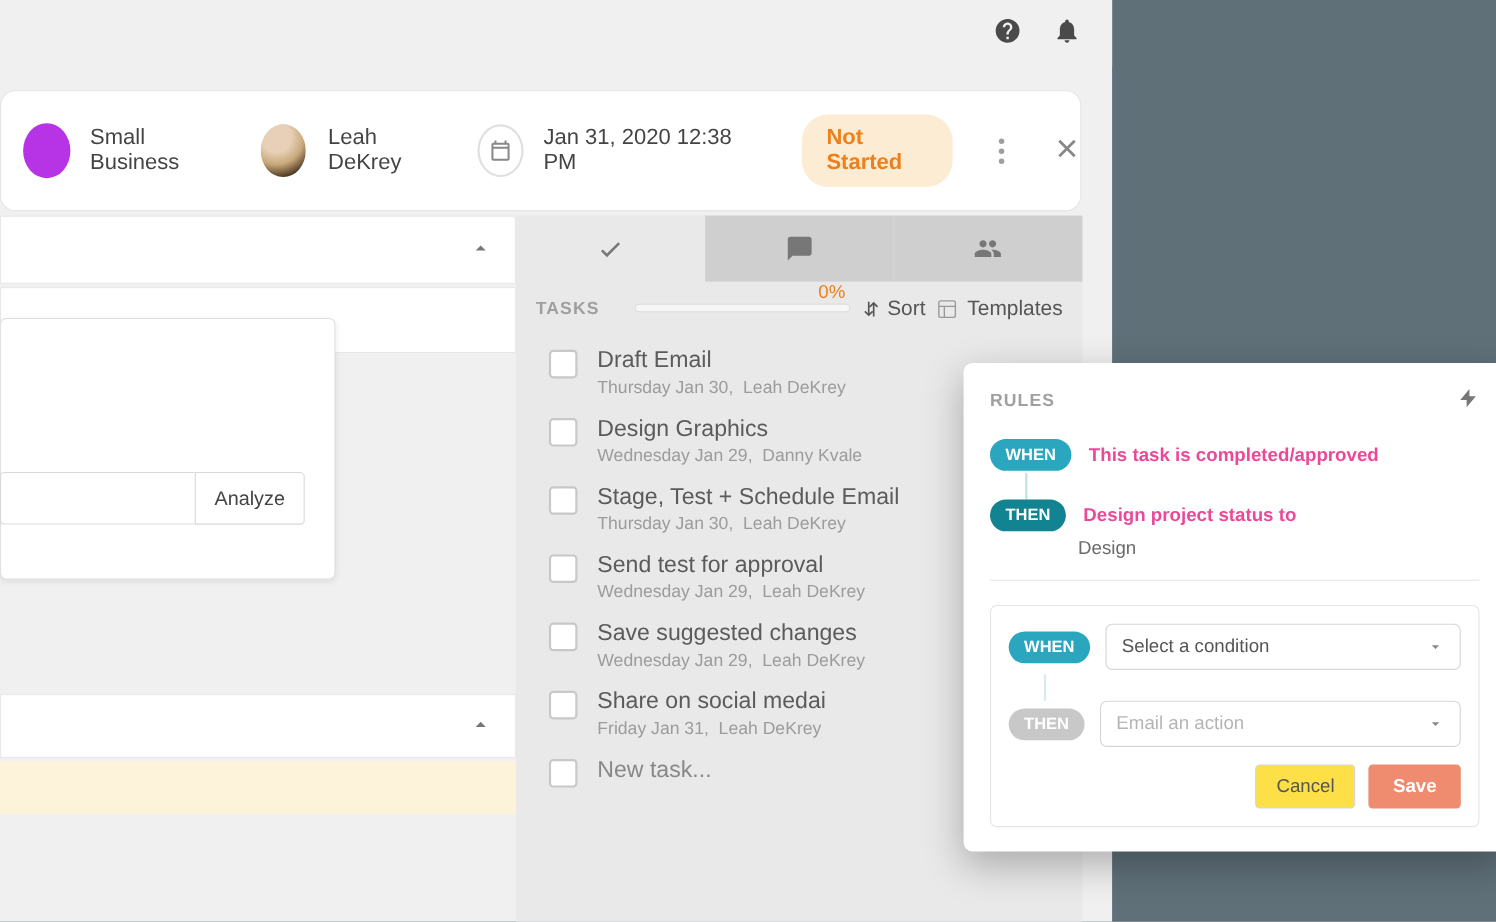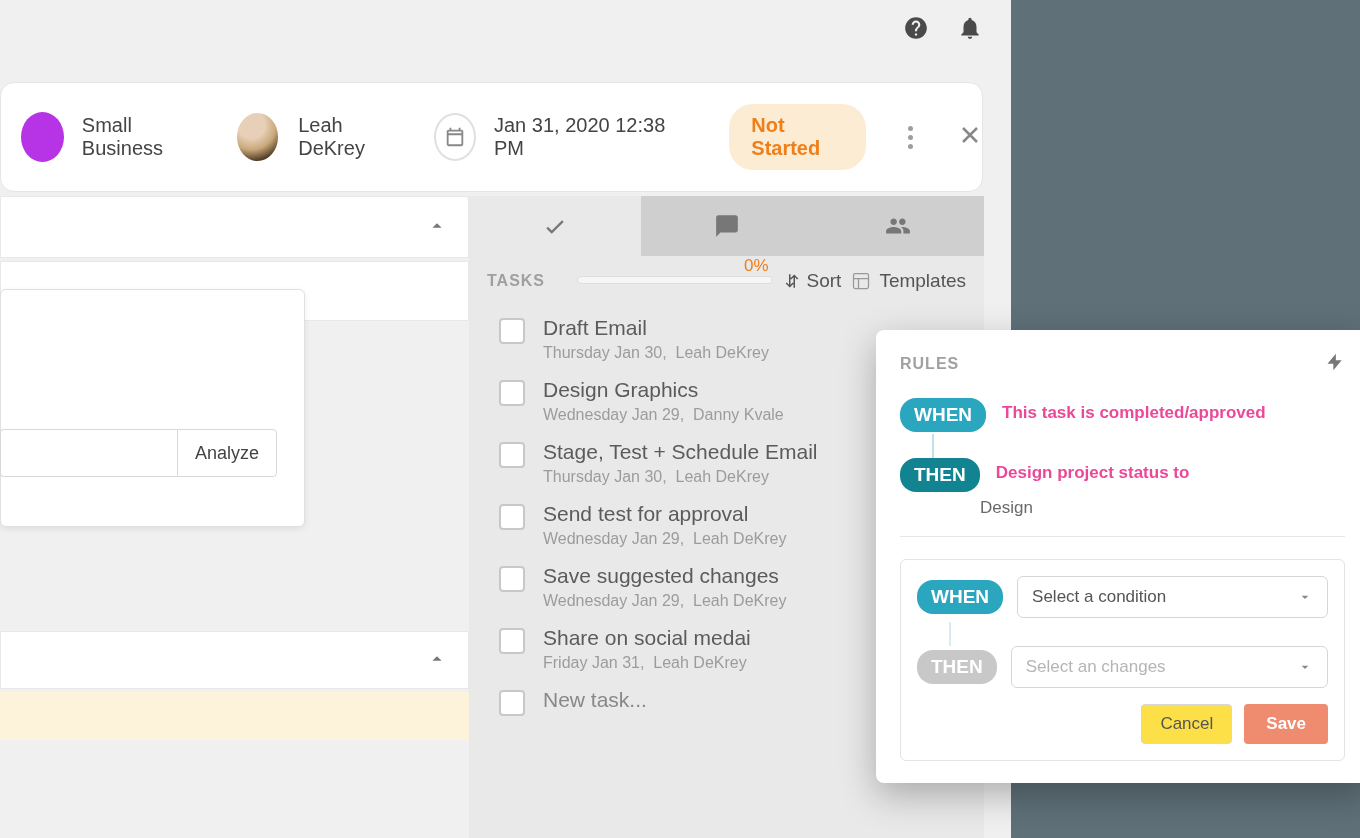--- a/index.html
+++ b/index.html
@@ -127,21 +127,21 @@
   border-radius: 8px;
   box-shadow: 0 12px 36px rgba(0,0,0,0.28);
   padding: 22px 24px 22px 24px;
   z-index: 50;
 }
 .rules-head { display: flex; justify-content: space-between; align-items: center; margin-bottom: 22px; }
 .rules-title { color: #a0a0a0; font-weight: 700; letter-spacing: 1px; font-size: 16px; }
 .bolt svg { width: 20px; height: 20px; fill: #777; }
 
 .rule-row { display: flex; align-items: flex-start; gap: 16px; margin-bottom: 6px; }
-.pill { padding: 6px 14px; border-radius: 16px; font-weight: 700; font-size: 19px; color: #fff; text-align: center; min-width: 64px; }
+.pill { padding: 6px 14px; border-radius: 16px; font-weight: 700; font-size: 15px; color: #fff; text-align: center; min-width: 64px; }
 .pill.when { background: #2aa6be; }
 .pill.then { background: #118391; }
 .pill.grey { background: #c8c8c8; }
 .rule-text { font-size: 17px; color: #ec4899; font-weight: 600; padding-top: 5px; }
 .rule-sub { font-size: 17px; color: #6a6a6a; margin-left: 80px; margin-top: 4px; margin-bottom: 18px; }
 .connector { width: 2px; height: 24px; background: #bfe2e8; margin-left: 32px; margin-top: -4px; margin-bottom: 0px; }
 
 .divider { height: 1px; background: #e6e6e6; margin: 12px 0 22px 0; }
 
 .rule-builder { border: 1px solid #e4e4e4; border-radius: 6px; padding: 16px; }
@@ -345,21 +345,21 @@
         <span>Select a condition</span>
         <svg viewBox="0 0 24 24">
             <path d="M7 10l5 5 5-5z"></path>
           </svg>
       </div>
     </div>
     <div class="connector2"></div>
     <div class="builder-row">
       <div class="pill grey">THEN</div>
       <div class="select-box disabled">
-        <span>Select an changes</span>
+        <span>Email an action</span>
         <svg viewBox="0 0 24 24">
             <path d="M7 10l5 5 5-5z"></path>
           </svg>
       </div>
     </div>
     <div class="btn-row">
       <button class="btn-cancel">Cancel</button>
       <button class="btn-save">Save</button>
     </div>
   </div>

